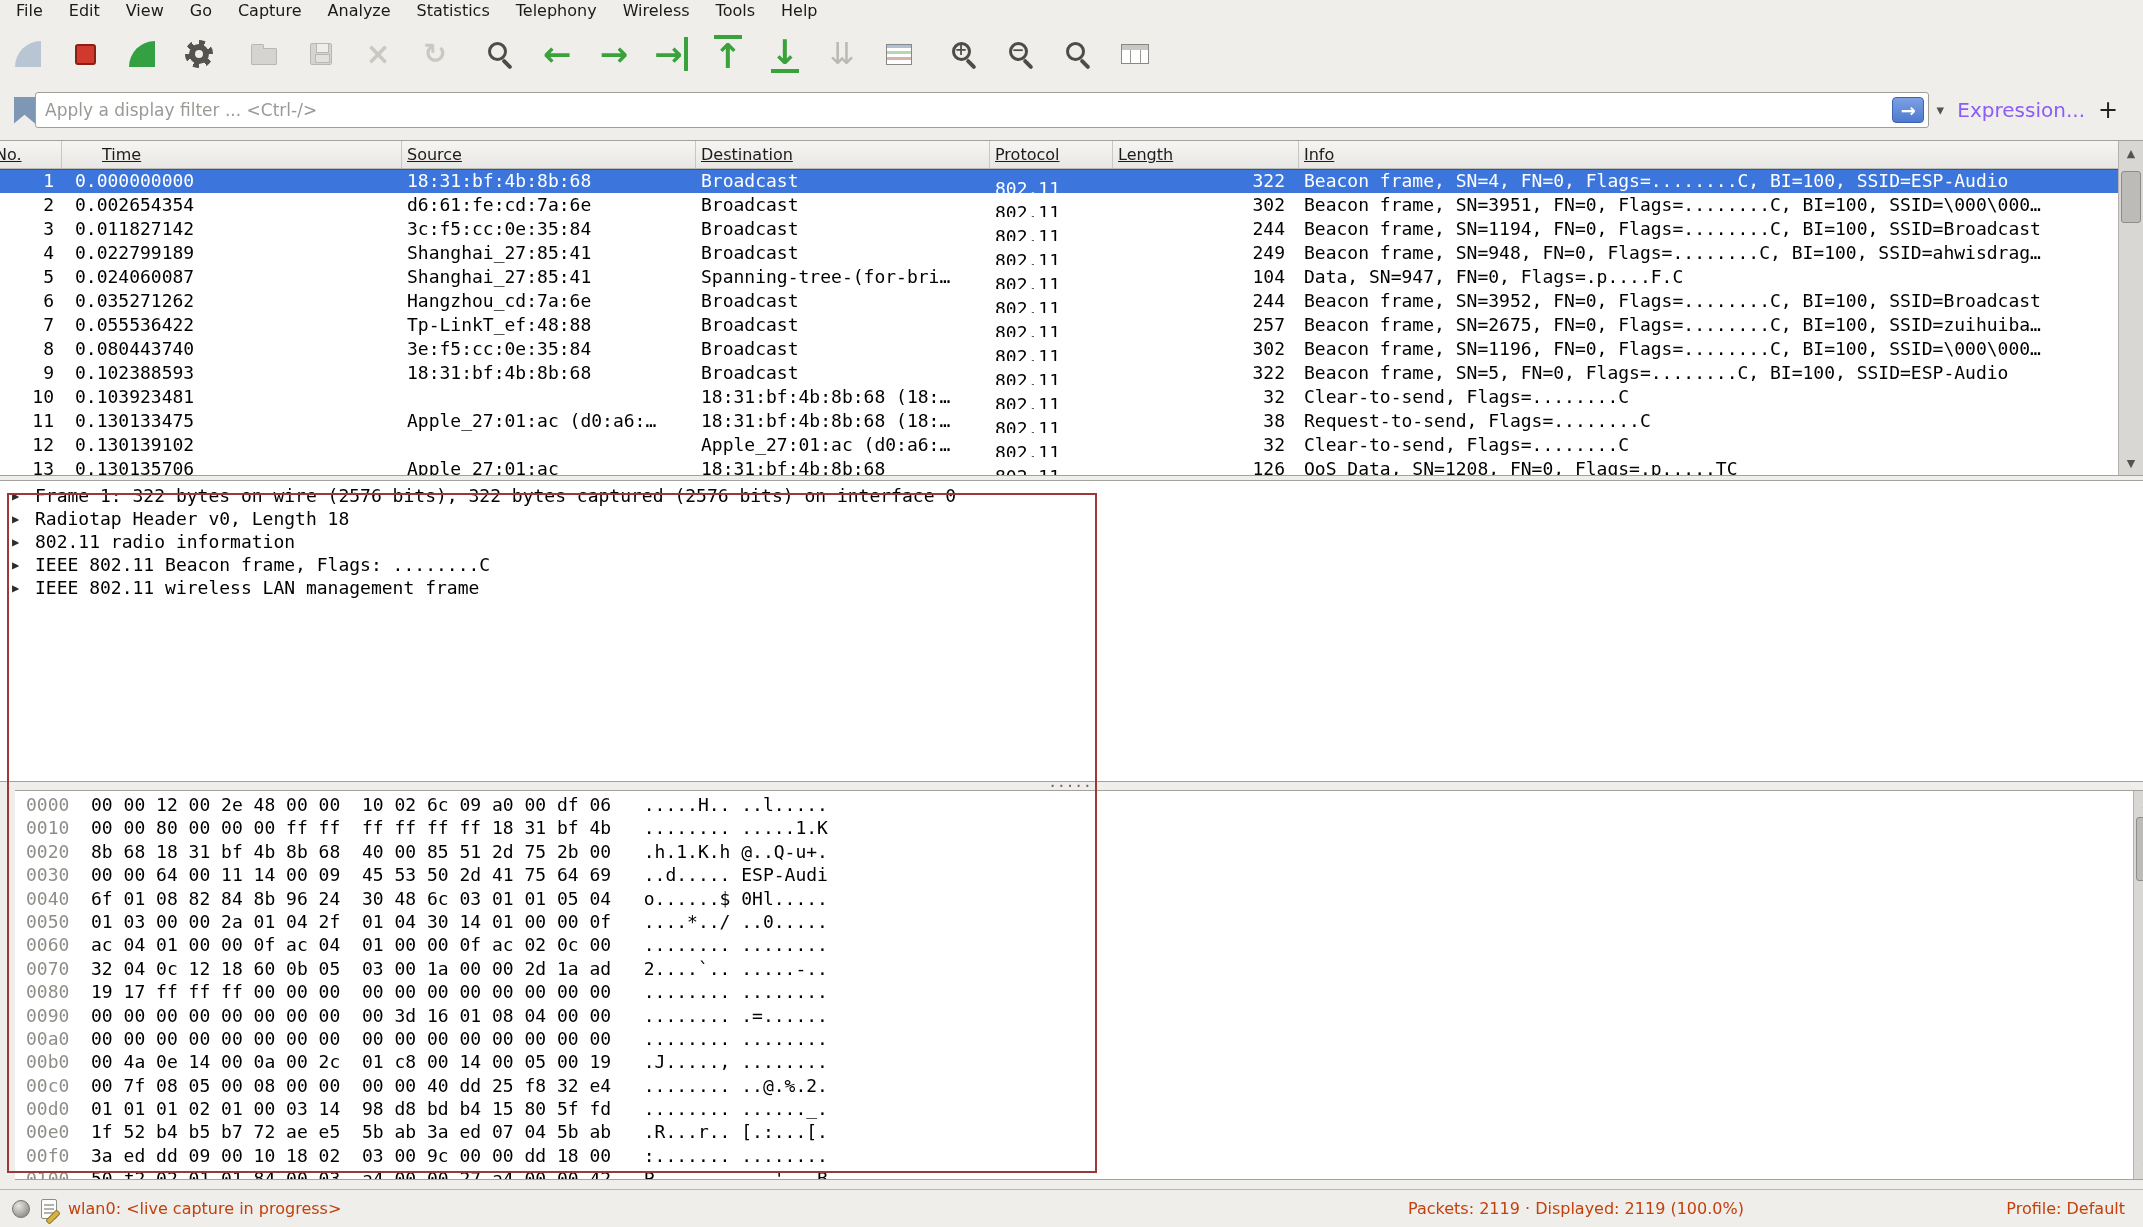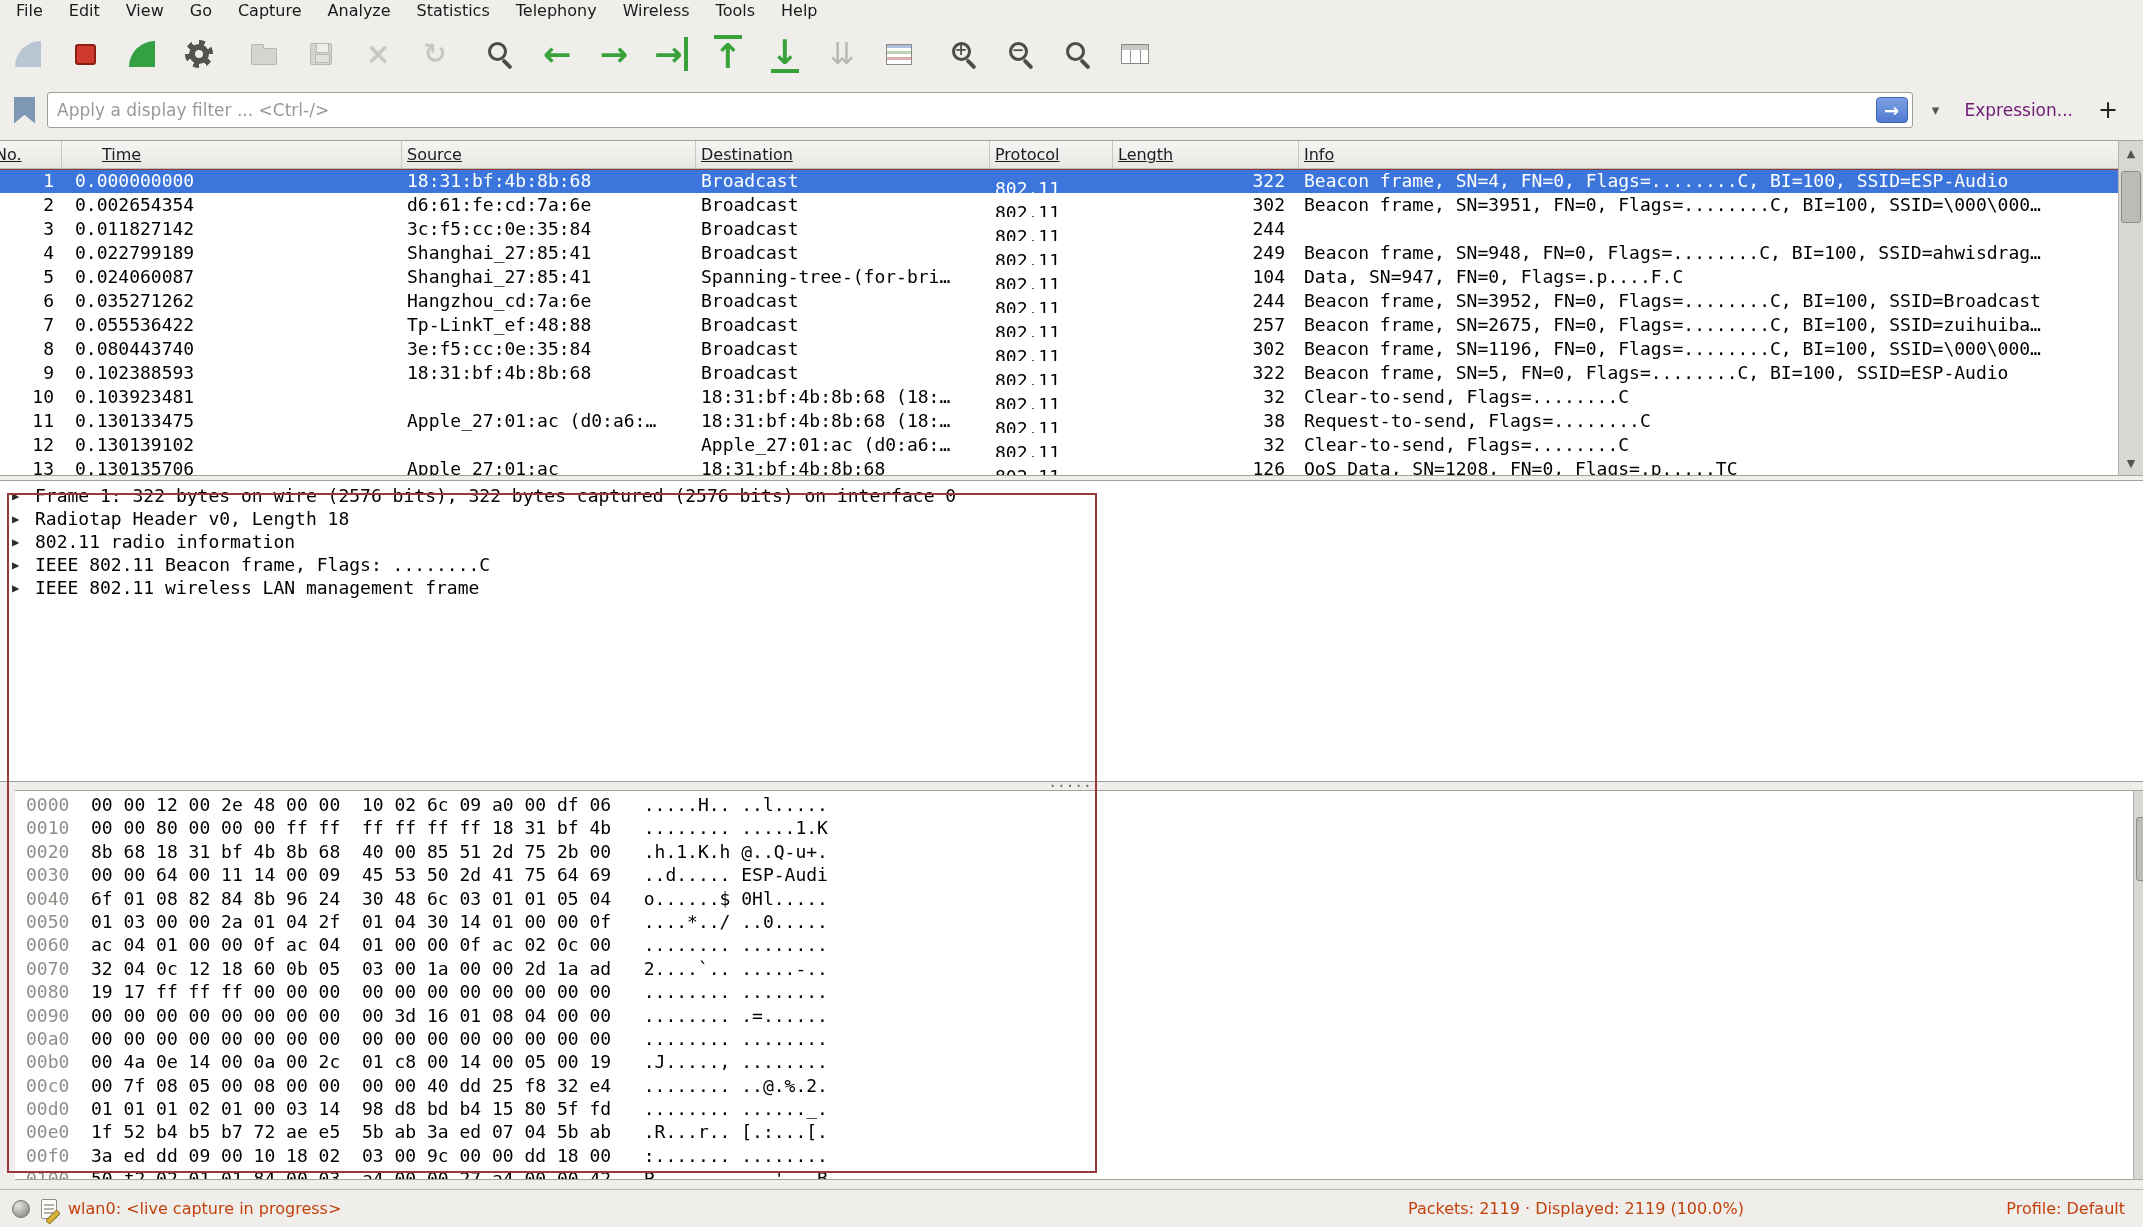--- a/index.html
+++ b/index.html
@@ -39,28 +39,28 @@
   .ic-arrow-to-bar { border-right:4px solid #3aa23a; padding-right:1px; }
   .ic-arrow-top { border-top:4px solid #3aa23a; }
   .ic-arrow-bottom { border-bottom:4px solid #3aa23a; }
   .ic-auto-scroll { font-size:30px; color:#98968f; }
   .ic-colorize-stripes { width:26px; height:21px; border:1px solid #8a8883; background:repeating-linear-gradient(to bottom,#aebfdd 0 3px,#fff 3px 6px,#b9d4ae 6px 9px,#fff 9px 12px,#d8b1ae 12px 15px,#fff 15px 19px); }
   .ic-table-columns { width:28px; height:20px; border:1px solid #8a8883; background-color:#fff;
     background-image:linear-gradient(to bottom,#c9c7c2 0,#c9c7c2 5px,rgba(0,0,0,0) 5px),
     linear-gradient(to right,rgba(0,0,0,0) 8px,#9a9893 8px,#9a9893 9px,rgba(0,0,0,0) 9px,rgba(0,0,0,0) 18px,#9a9893 18px,#9a9893 19px,rgba(0,0,0,0) 19px); }
 
   
-  .filterbar { position:absolute; left:0; top:88px; width:100%; height:44px; display:flex; align-items:center; padding:0 14px; gap:12px; }
+  .filterbar { position:absolute; left:0; top:88px; width:100%; height:44px; display:flex; align-items:center; padding:0 14px; gap:0; }
   .bookmark { width:21px; height:27px; background:#7e97b5; clip-path:polygon(0 0,100% 0,100% 100%,50% 68%,0 100%); flex-shrink:0; }
   .filter-wrap { position:relative; flex:1; height:36px; }
   .filter-input { width:100%; height:100%; border:1px solid #a19e99; border-radius:3px; background:#fff; padding:0 70px 0 9px; font-family:"DejaVu Sans","Liberation Sans",sans-serif; font-size:17px; color:#2a2a2a; outline:none; }
   .filter-input::placeholder { color:#9b9994; }
   .apply-btn { position:absolute; right:5px; top:5px; width:32px; height:26px; background:linear-gradient(#7da0e4,#4d7ad0); border:1px solid #3c64b0; border-radius:4px; color:#fff; display:flex; align-items:center; justify-content:center; font-size:18px; font-weight:bold; }
   .filter-dd { width:22px; text-align:center; color:#55534f; font-size:15px; }
-  .expr-btn { font-size:17px; color:#701a75; padding:0 6px; white-space:nowrap; }
+  .expr-btn { font-size:20px; color:#8b5cf6; padding:0 6px; white-space:nowrap; }
   .add-btn { font-size:24px; color:#23211e; width:34px; text-align:center; margin-right:4px; }
 
   
   .packet-list { position:absolute; left:0; top:140px; width:2143px; height:336px; background:#fff; border-top:1px solid #a5a29d; border-bottom:1px solid #a5a29d; }
   .pl-header { position:absolute; left:0; top:0; right:25px; height:28px; display:flex; background:linear-gradient(#f6f5f3,#e9e7e4); border-bottom:1px solid #bebcb7; font-size:16px; color:#1c1c1c;text-decoration:underline; }
   .pl-h-cell { flex-shrink:0; border-right:1px solid #c9c7c2; padding:4px 0 0 5px; overflow:hidden; white-space:nowrap; }
   .col0 { width:62px; text-indent:-10px; }
   .col1 { width:340px; padding-left:40px; }
   .col2 { width:294px; }
   .col3 { width:294px; }
@@ -214,21 +214,21 @@
         <span class="pl-h-cell col1">Time</span>
         <span class="pl-h-cell col2">Source</span>
         <span class="pl-h-cell col3">Destination</span>
         <span class="pl-h-cell col4">Protocol</span>
         <span class="pl-h-cell col5">Length</span>
         <span class="pl-h-cell col6">Info</span>
       </div>
     <div class="pl-body" id="pl-body">
         <div class="p-row selected"><span class="c cno">1</span><span class="c ctime">0.000000000</span><span class="c csrc">18:31:bf:4b:8b:68</span><span class="c cdst">Broadcast</span><span class="c cproto">802.11</span><span class="c clen">322</span><span class="c cinfo">Beacon frame, SN=4, FN=0, Flags=........C, BI=100, SSID=ESP-Audio</span></div>
         <div class="p-row"><span class="c cno">2</span><span class="c ctime">0.002654354</span><span class="c csrc">d6:61:fe:cd:7a:6e</span><span class="c cdst">Broadcast</span><span class="c cproto">802.11</span><span class="c clen">302</span><span class="c cinfo">Beacon frame, SN=3951, FN=0, Flags=........C, BI=100, SSID=\000\000…</span></div>
-        <div class="p-row"><span class="c cno">3</span><span class="c ctime">0.011827142</span><span class="c csrc">3c:f5:cc:0e:35:84</span><span class="c cdst">Broadcast</span><span class="c cproto">802.11</span><span class="c clen">244</span></div>
+        <div class="p-row"><span class="c cno">3</span><span class="c ctime">0.011827142</span><span class="c csrc">3c:f5:cc:0e:35:84</span><span class="c cdst">Broadcast</span><span class="c cproto">802.11</span><span class="c clen">244</span><span class="c cinfo">Beacon frame, SN=1194, FN=0, Flags=........C, BI=100, SSID=Broadcast</span></div>
         <div class="p-row"><span class="c cno">4</span><span class="c ctime">0.022799189</span><span class="c csrc">Shanghai_27:85:41</span><span class="c cdst">Broadcast</span><span class="c cproto">802.11</span><span class="c clen">249</span><span class="c cinfo">Beacon frame, SN=948, FN=0, Flags=........C, BI=100, SSID=ahwisdrag…</span></div>
         <div class="p-row"><span class="c cno">5</span><span class="c ctime">0.024060087</span><span class="c csrc">Shanghai_27:85:41</span><span class="c cdst">Spanning-tree-(for-bri…</span><span class="c cproto">802.11</span><span class="c clen">104</span><span class="c cinfo">Data, SN=947, FN=0, Flags=.p....F.C</span></div>
         <div class="p-row"><span class="c cno">6</span><span class="c ctime">0.035271262</span><span class="c csrc">Hangzhou_cd:7a:6e</span><span class="c cdst">Broadcast</span><span class="c cproto">802.11</span><span class="c clen">244</span><span class="c cinfo">Beacon frame, SN=3952, FN=0, Flags=........C, BI=100, SSID=Broadcast</span></div>
         <div class="p-row"><span class="c cno">7</span><span class="c ctime">0.055536422</span><span class="c csrc">Tp-LinkT_ef:48:88</span><span class="c cdst">Broadcast</span><span class="c cproto">802.11</span><span class="c clen">257</span><span class="c cinfo">Beacon frame, SN=2675, FN=0, Flags=........C, BI=100, SSID=zuihuiba…</span></div>
         <div class="p-row"><span class="c cno">8</span><span class="c ctime">0.080443740</span><span class="c csrc">3e:f5:cc:0e:35:84</span><span class="c cdst">Broadcast</span><span class="c cproto">802.11</span><span class="c clen">302</span><span class="c cinfo">Beacon frame, SN=1196, FN=0, Flags=........C, BI=100, SSID=\000\000…</span></div>
         <div class="p-row"><span class="c cno">9</span><span class="c ctime">0.102388593</span><span class="c csrc">18:31:bf:4b:8b:68</span><span class="c cdst">Broadcast</span><span class="c cproto">802.11</span><span class="c clen">322</span><span class="c cinfo">Beacon frame, SN=5, FN=0, Flags=........C, BI=100, SSID=ESP-Audio</span></div>
         <div class="p-row"><span class="c cno">10</span><span class="c ctime">0.103923481</span><span class="c csrc"></span><span class="c cdst">18:31:bf:4b:8b:68 (18:…</span><span class="c cproto">802.11</span><span class="c clen">32</span><span class="c cinfo">Clear-to-send, Flags=........C</span></div>
         <div class="p-row"><span class="c cno">11</span><span class="c ctime">0.130133475</span><span class="c csrc">Apple_27:01:ac (d0:a6:…</span><span class="c cdst">18:31:bf:4b:8b:68 (18:…</span><span class="c cproto">802.11</span><span class="c clen">38</span><span class="c cinfo">Request-to-send, Flags=........C</span></div>
         <div class="p-row"><span class="c cno">12</span><span class="c ctime">0.130139102</span><span class="c csrc"></span><span class="c cdst">Apple_27:01:ac (d0:a6:…</span><span class="c cproto">802.11</span><span class="c clen">32</span><span class="c cinfo">Clear-to-send, Flags=........C</span></div>
         <div class="p-row"><span class="c cno">13</span><span class="c ctime">0.130135706</span><span class="c csrc">Apple_27:01:ac</span><span class="c cdst">18:31:bf:4b:8b:68</span><span class="c cproto">802.11</span><span class="c clen">126</span><span class="c cinfo">QoS Data, SN=1208, FN=0, Flags=.p.....TC</span></div>

